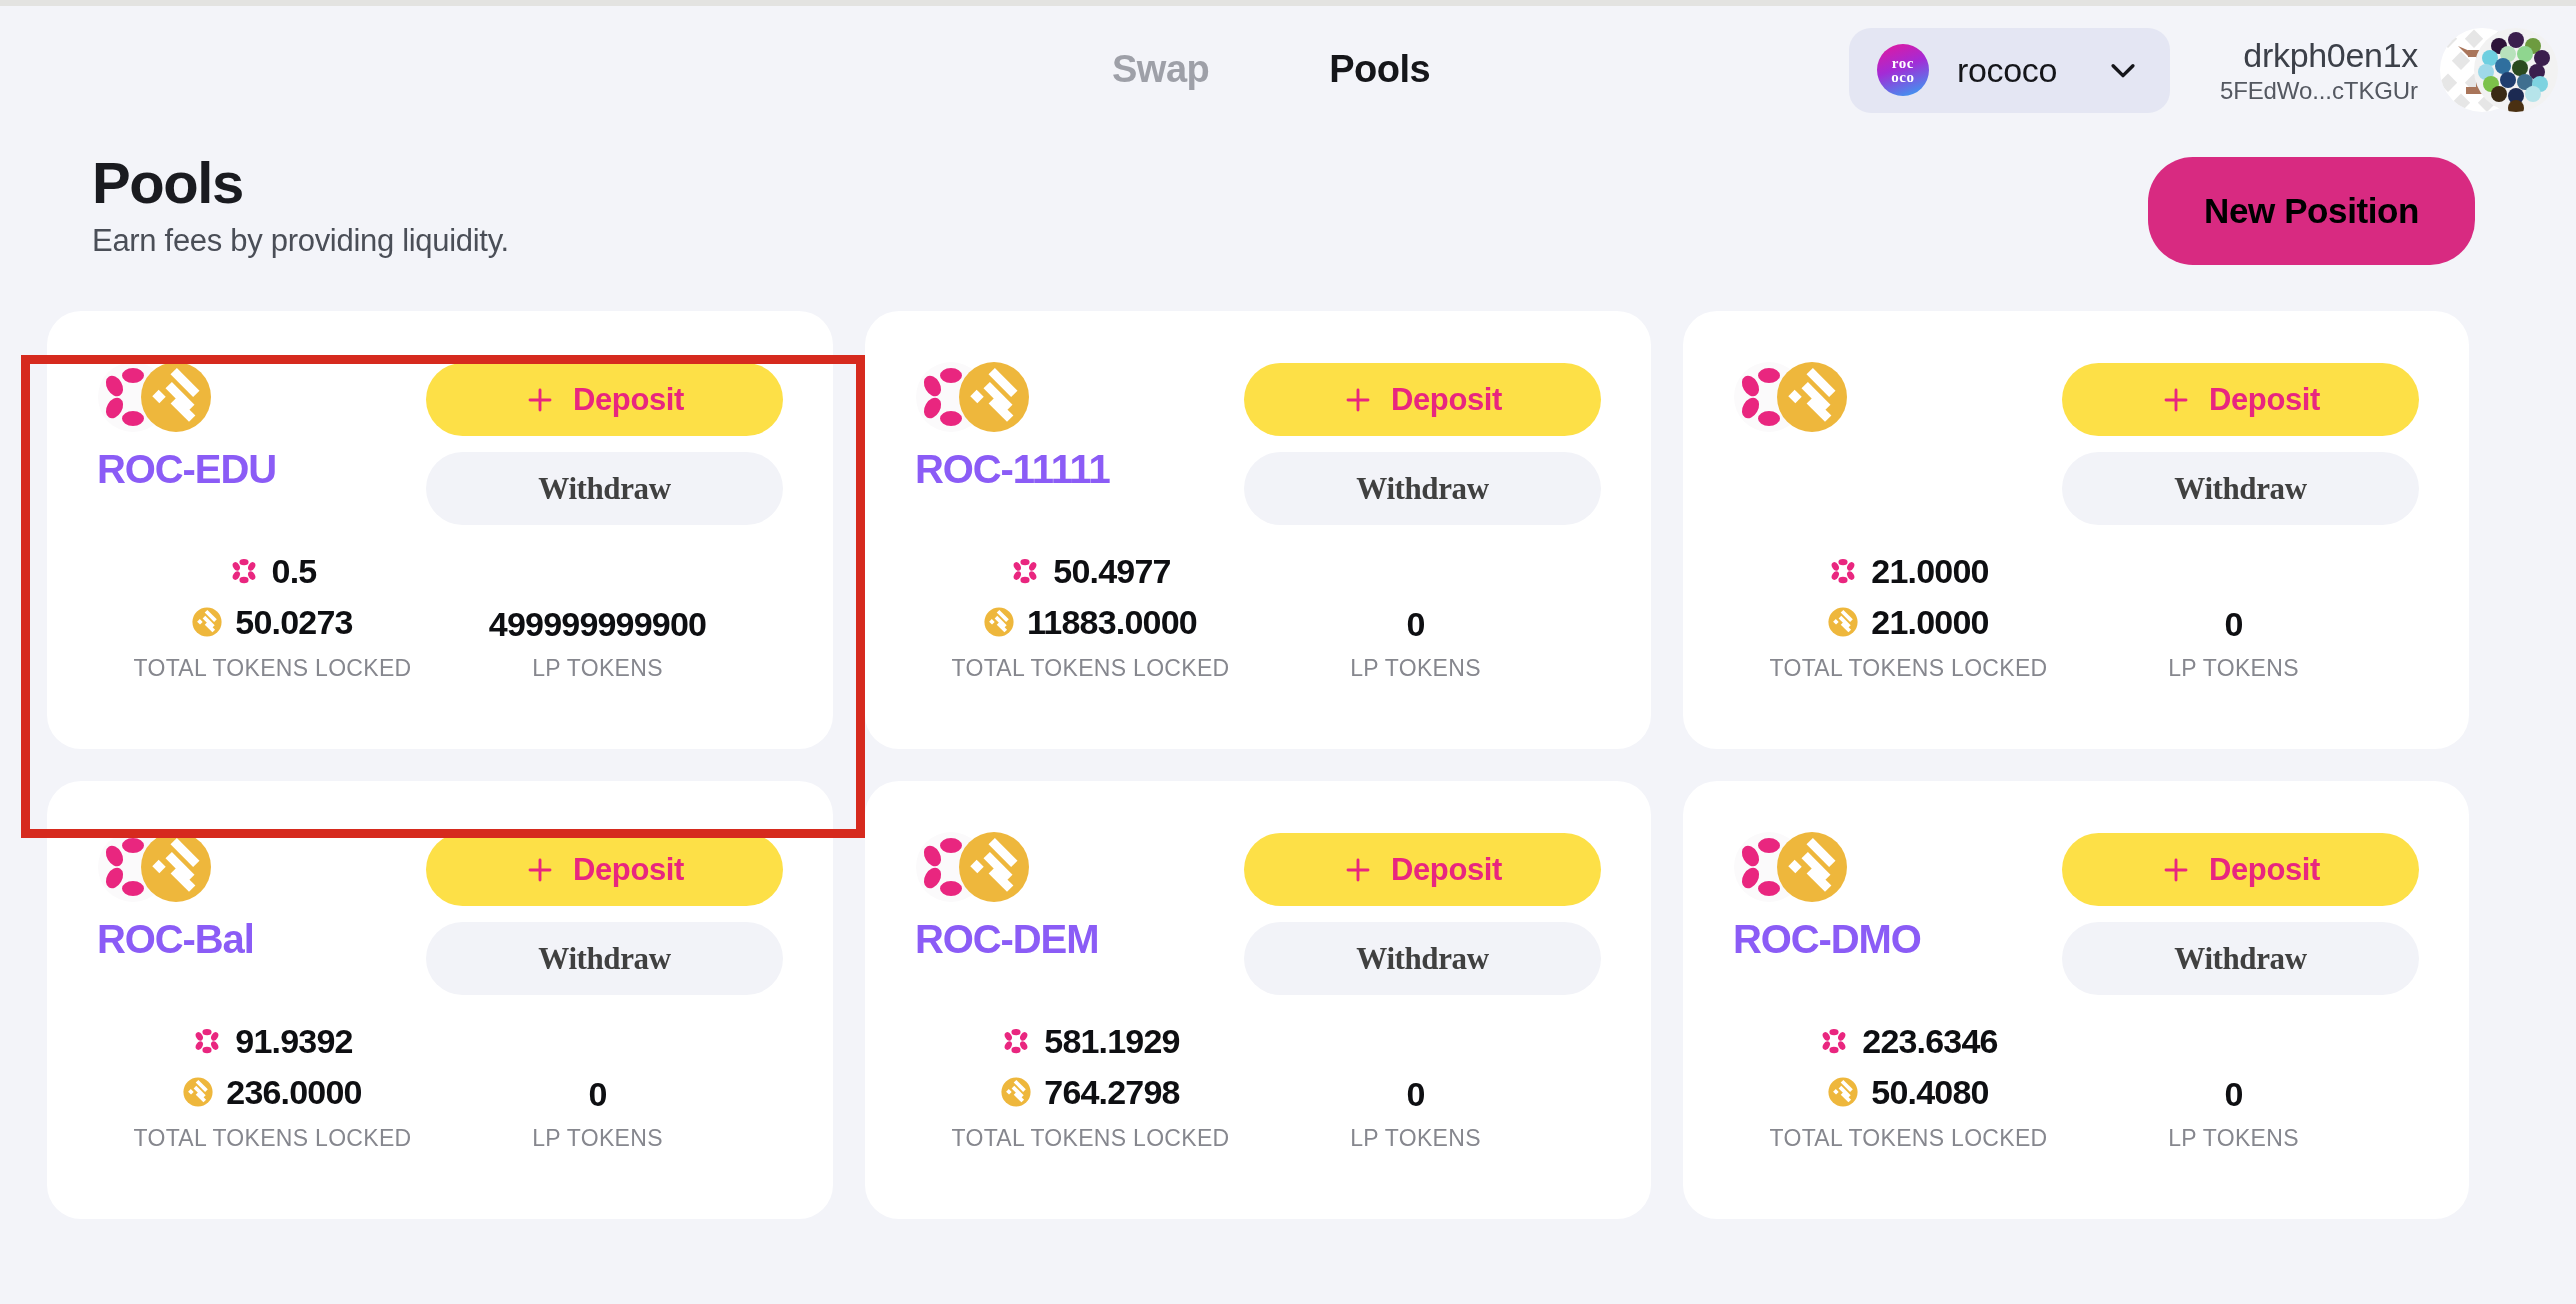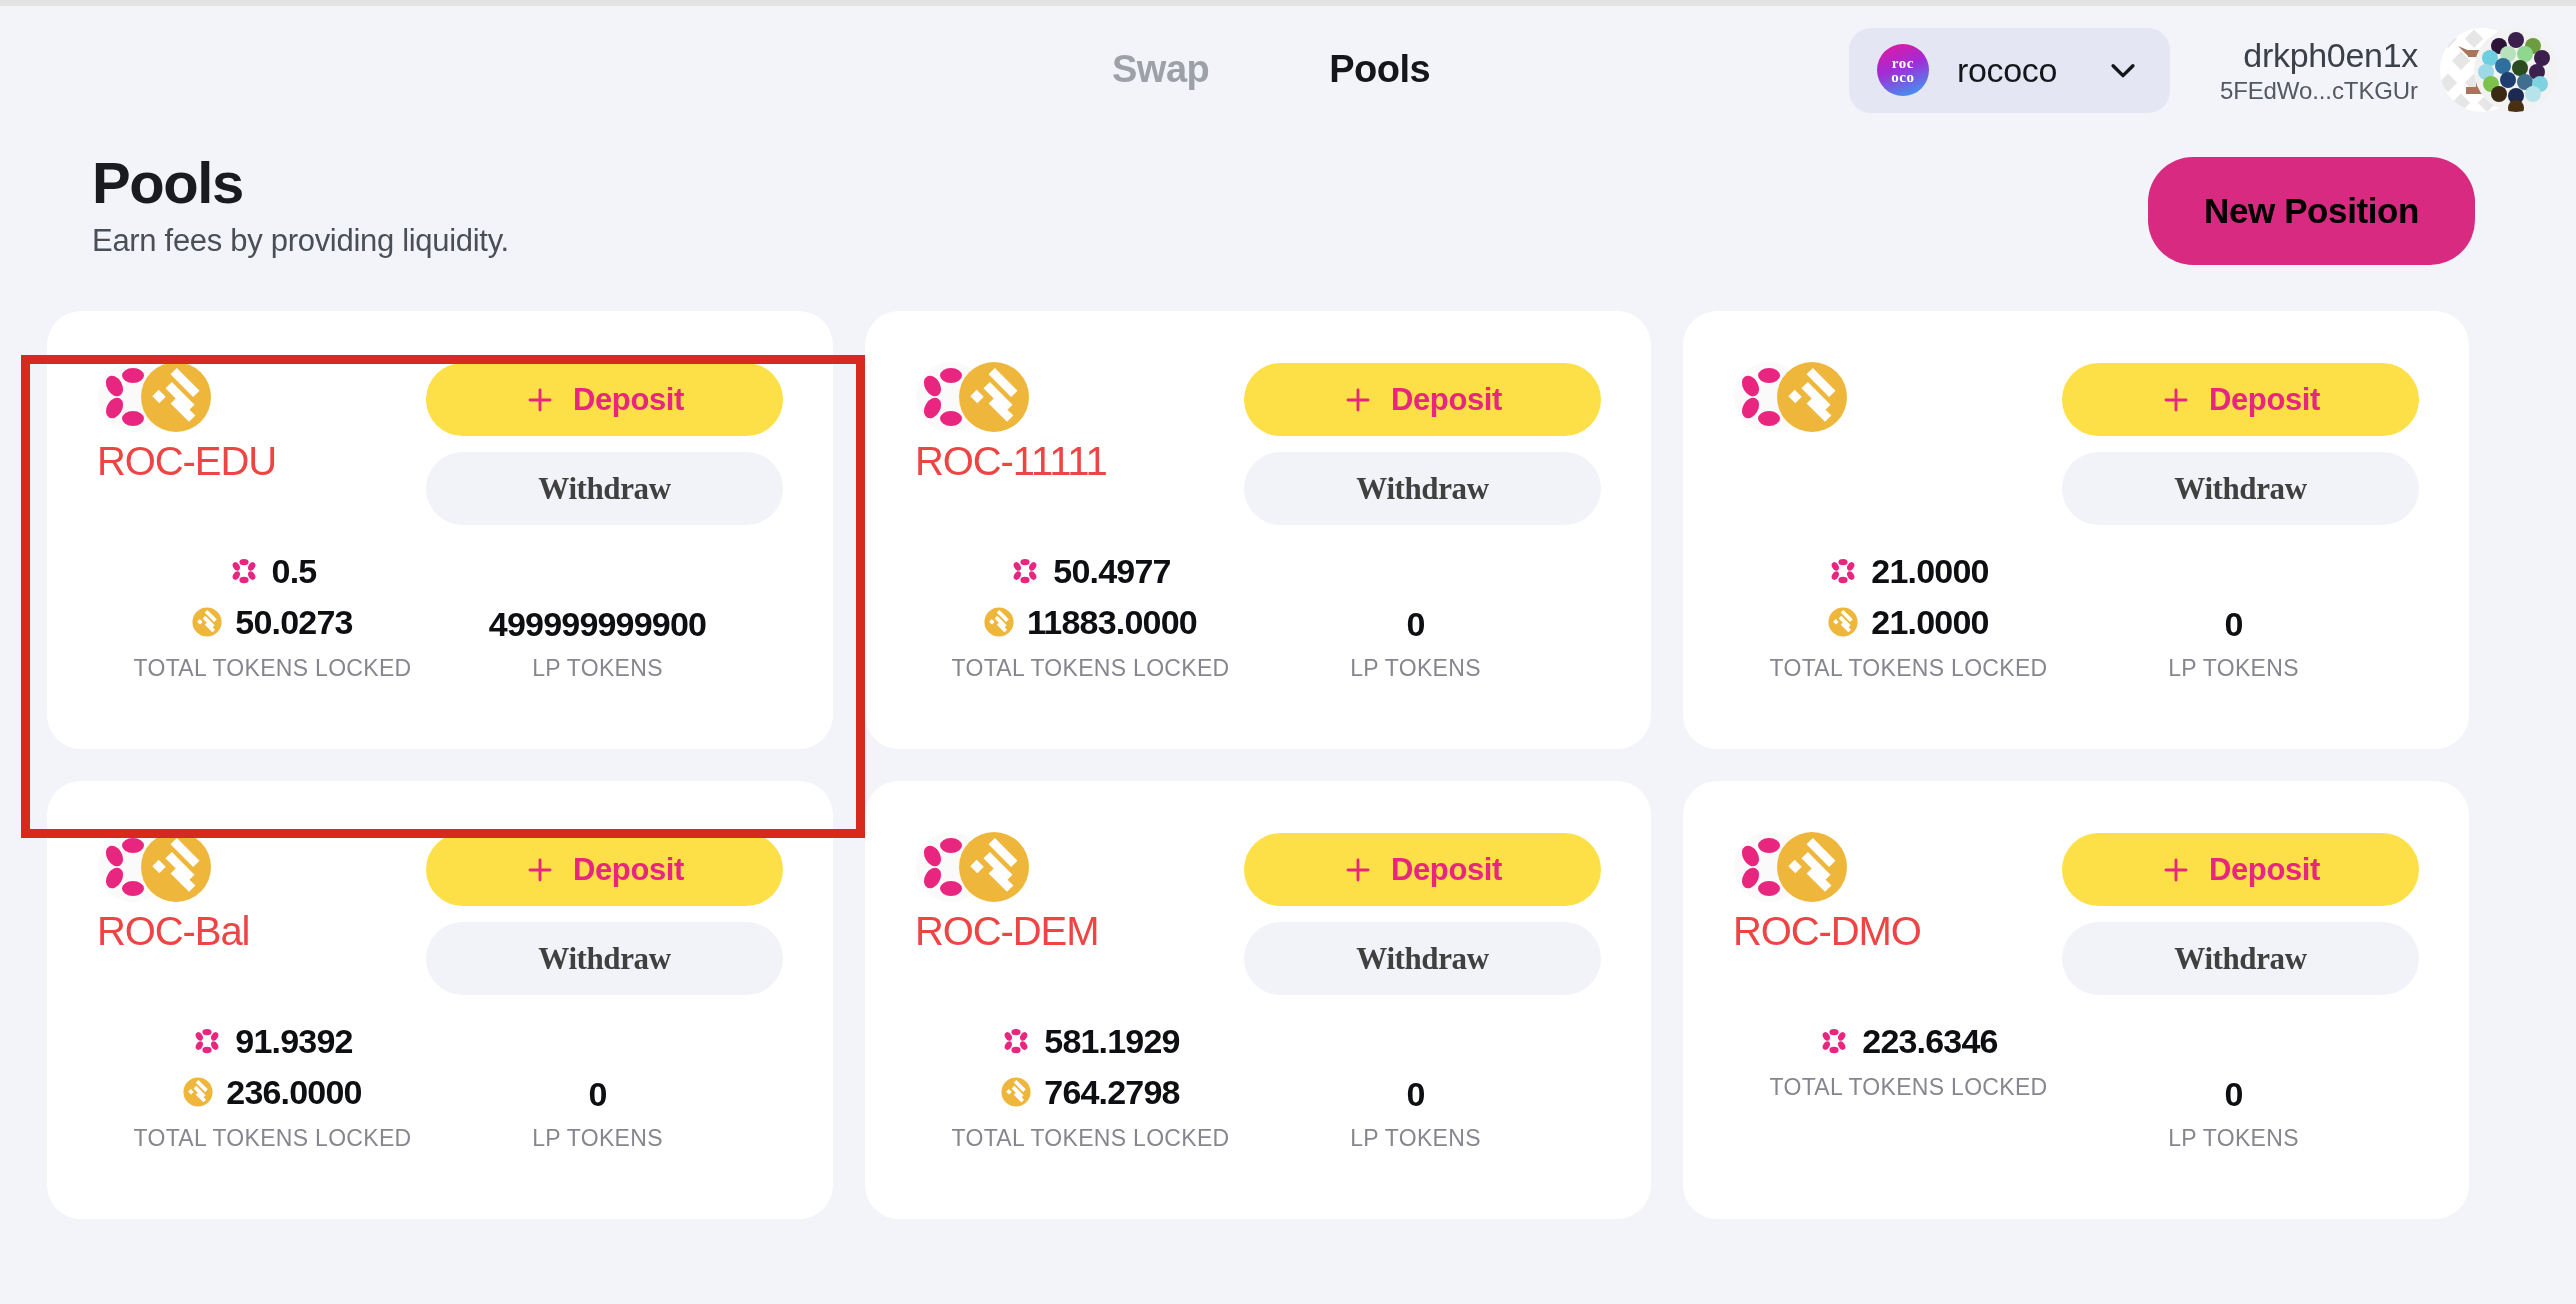--- a/index.html
+++ b/index.html
@@ -158,22 +158,22 @@
     display: flex;
     align-items: flex-start;
     gap: 0;
   }
   .card-left { width: 329px; flex: 0 0 auto; padding-top: 2px; }
   .pair-icons { position: relative; width: 118px; height: 72px; }
   .pair-icons .ic { position: absolute; top: 0; }
   .pair-icons .ic.a { left: 0; }
   .pair-icons .ic.b { left: 43px; }
   .pair-name {
-    font-size: 40px; font-weight: 400; color: #ef4444;
-    letter-spacing: -1.1px; margin-top: 6px; white-space: nowrap;
+    font-size: 40px; font-weight: 700; color: #8b5cf6;
+    letter-spacing: -1.1px; margin-top: 14px; white-space: nowrap;
   }
   .card-actions {
     flex: 1 1 auto;
     display: flex; flex-direction: column; gap: 16px;
     padding-top: 4px;
   }
   .btn {
     height: 73px; border: none; border-radius: 37px;
     font-family: "Liberation Sans", sans-serif;
     font-size: 31px; font-weight: 700; letter-spacing: -0.4px;
@@ -739,20 +739,32 @@
           <svg width="30" height="30" viewBox="0 0 72 72">
             <ellipse cx="36" cy="14.5" rx="11" ry="7.6" fill="#e9267f"></ellipse>
             <ellipse cx="36" cy="57.5" rx="11" ry="7.6" fill="#e9267f"></ellipse>
             <ellipse cx="17.5" cy="25" rx="7.6" ry="11" fill="#e9267f" transform="rotate(-30 17.5 25)"></ellipse>
             <ellipse cx="54.5" cy="47" rx="7.6" ry="11" fill="#e9267f" transform="rotate(-30 54.5 47)"></ellipse>
             <ellipse cx="17.5" cy="47" rx="7.6" ry="11" fill="#e9267f" transform="rotate(30 17.5 47)"></ellipse>
             <ellipse cx="54.5" cy="25" rx="7.6" ry="11" fill="#e9267f" transform="rotate(30 54.5 25)"></ellipse>
           </svg>
           <span class="tok-a">223.6346</span>
         </div>
+        <div class="stat-line">
+          <svg width="30" height="30" viewBox="0 0 72 72">
+            <circle cx="36" cy="36" r="35" fill="#eeb73c"></circle>
+            <g fill="#ffffff">
+              <rect x="29" y="17" width="32" height="9" transform="rotate(45 45 21.5)"></rect>
+              <rect x="24" y="31" width="32" height="9" transform="rotate(45 40 35.5)"></rect>
+              <rect x="30" y="44" width="26" height="9" transform="rotate(45 43 48.5)"></rect>
+              <rect x="14" y="31" width="10" height="9" transform="rotate(45 19 35.5)"></rect>
+            </g>
+          </svg>
+          <span class="tok-b">50.4080</span>
+        </div>
         <div class="stat-label locked-label">TOTAL TOKENS LOCKED</div>
       </div>
       <div class="stat-col lp">
         <div class="lp-value">0</div>
         <div class="stat-label lp-label">LP TOKENS</div>
       </div>
     </div>
   </div>
 </div>
 

